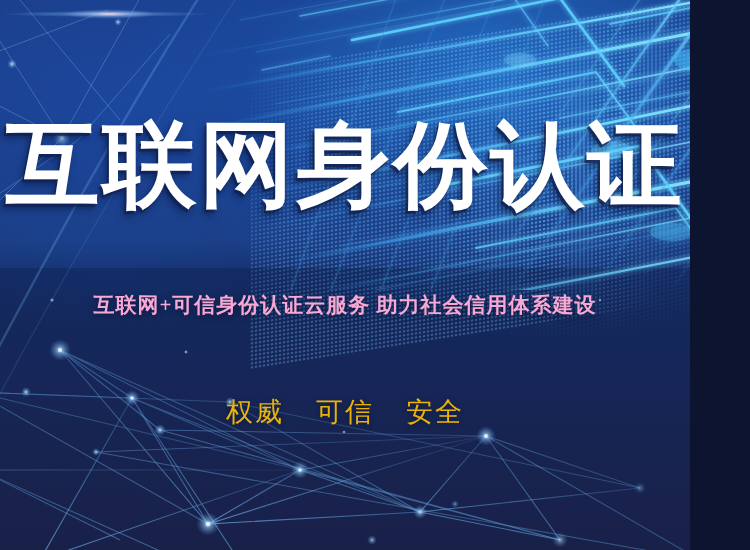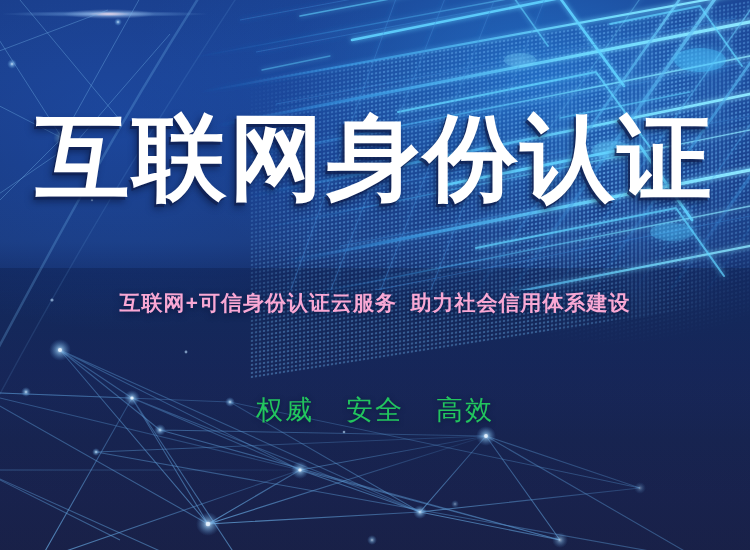--- a/index.html
+++ b/index.html
@@ -1,23 +1,23 @@
 <!DOCTYPE html>
 <html><head>
 <meta charset="utf-8">
 <title>banner</title>
 <style>
   html,body{margin:0;padding:0;background:#0c1430;}
   *{box-sizing:border-box;}
 
   #banner{
     position:relative;
-    width:750px;height:550px;
+    width:690px;height:550px;
     overflow:hidden;
-    font-family:Liberation Mono, monospace;
+    font-family:Liberation Serif, serif;
     background:#13235c;
   }
 
   
   .layer{position:absolute;inset:0;pointer-events:none;}
 
   
   .bg-base{
     background:
       radial-gradient(ellipse 560px 330px at 72% 14%, rgba(40,140,235,.60) 0%, rgba(28,95,195,.22) 45%, rgba(0,0,0,0) 72%),
@@ -95,21 +95,21 @@
   .keywords{
     position:absolute;left:0;right:0;top:395px;
     display:flex;justify-content:center;align-items:center;
     gap:32px;
     white-space:nowrap;
   }
   .kw{
     font-size:27px;line-height:34px;
     font-weight:400;
     letter-spacing:2px;
-    color:#22c55e;
+    color:#eab308;
     text-shadow:0 1px 5px rgba(6,16,48,.6);
   }
 </style>
 </head>
 <body>
 
 <div id="banner">
 
   <div class="layer bg-base"></div>
 
@@ -292,17 +292,17 @@
       </g>
     </svg>
   </div>
 
   <div class="title">互联网身份认证</div>
 
   <div class="subtitle">互联网+可信身份认证云服务  助力社会信用体系建设</div>
 
   <div class="keywords">
     <span class="kw">权威</span>
+    <span class="kw">可信</span>
     <span class="kw">安全</span>
-    <span class="kw">高效</span>
   </div>
 
 </div>
 
 </body></html>

